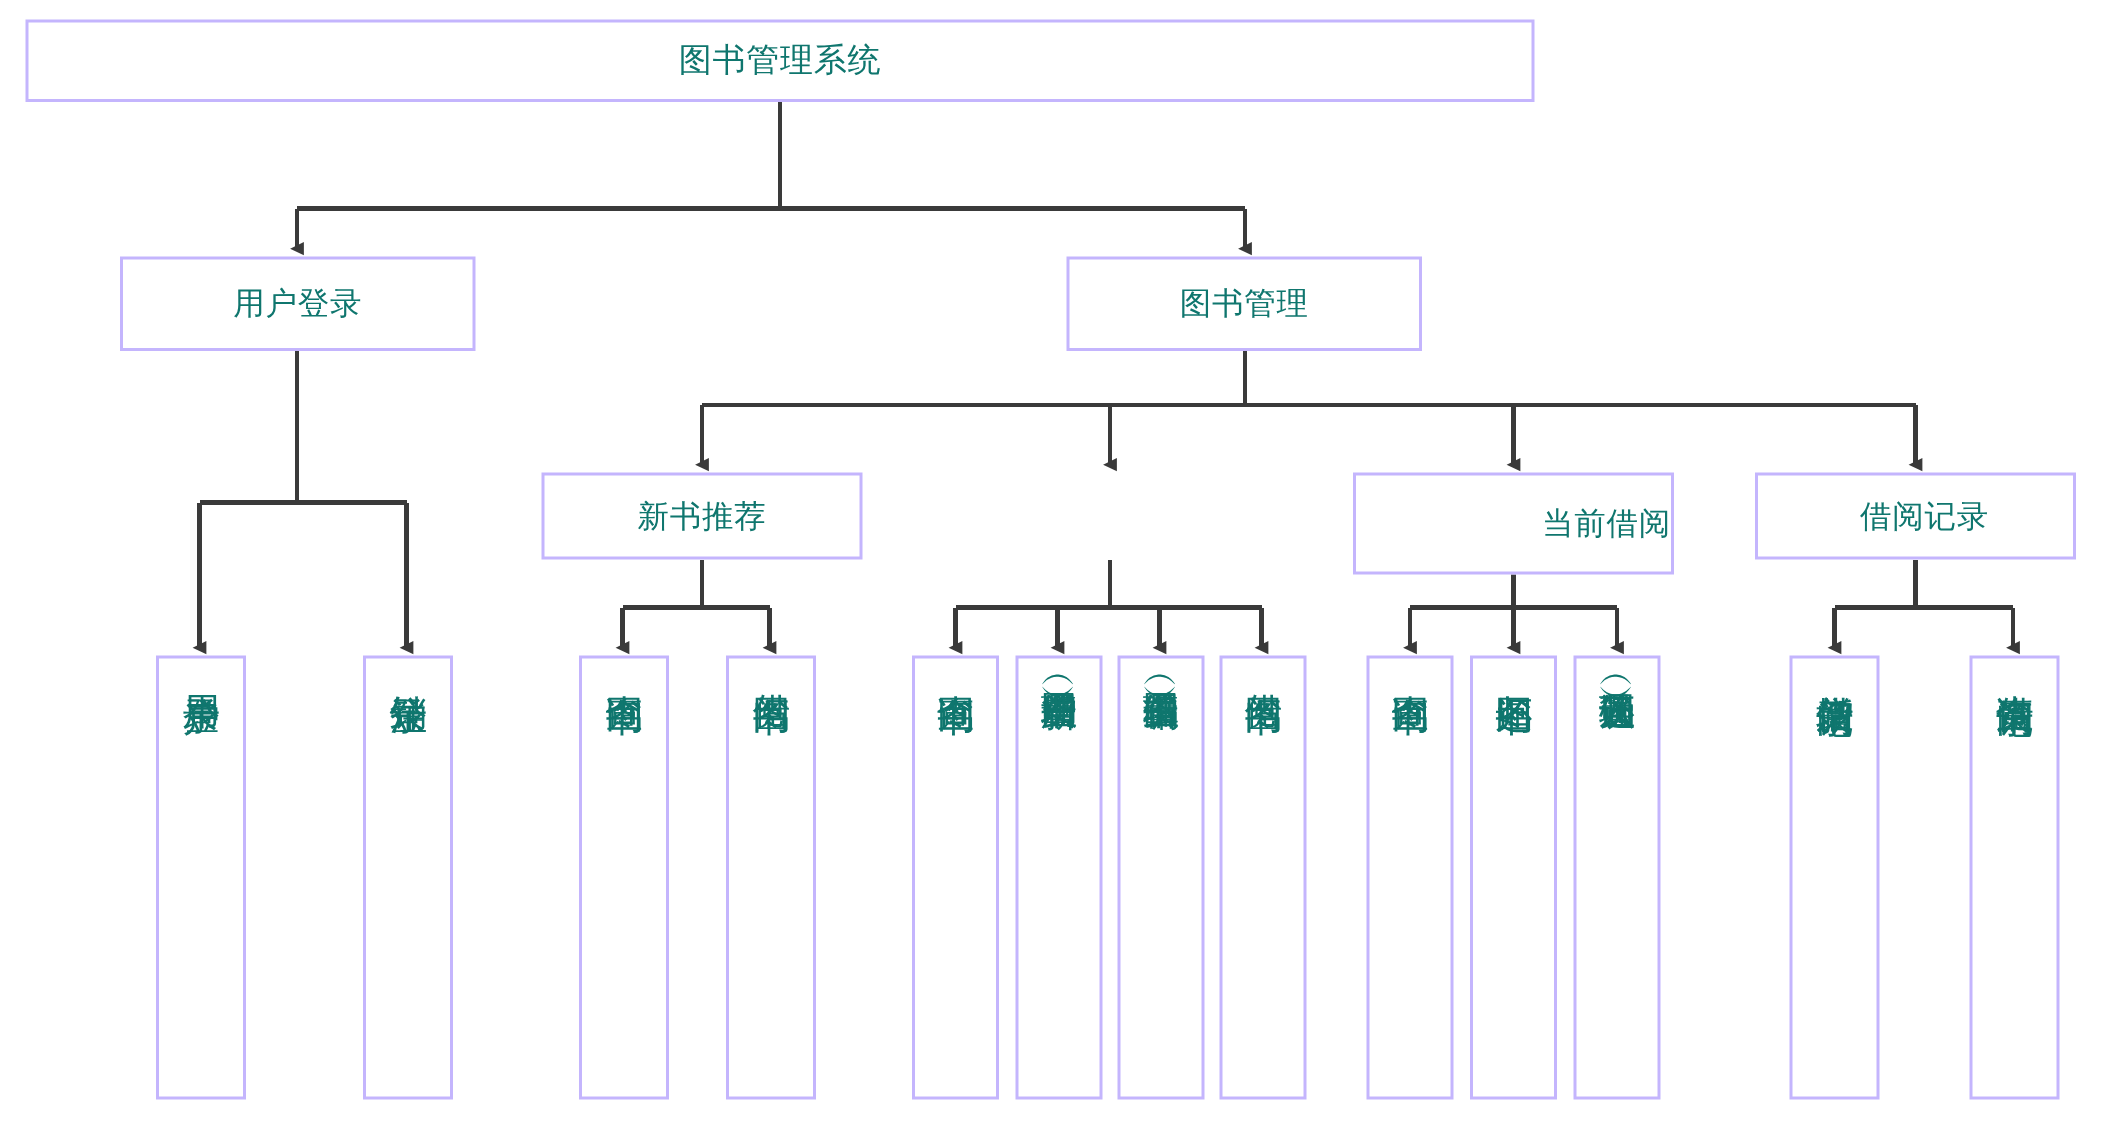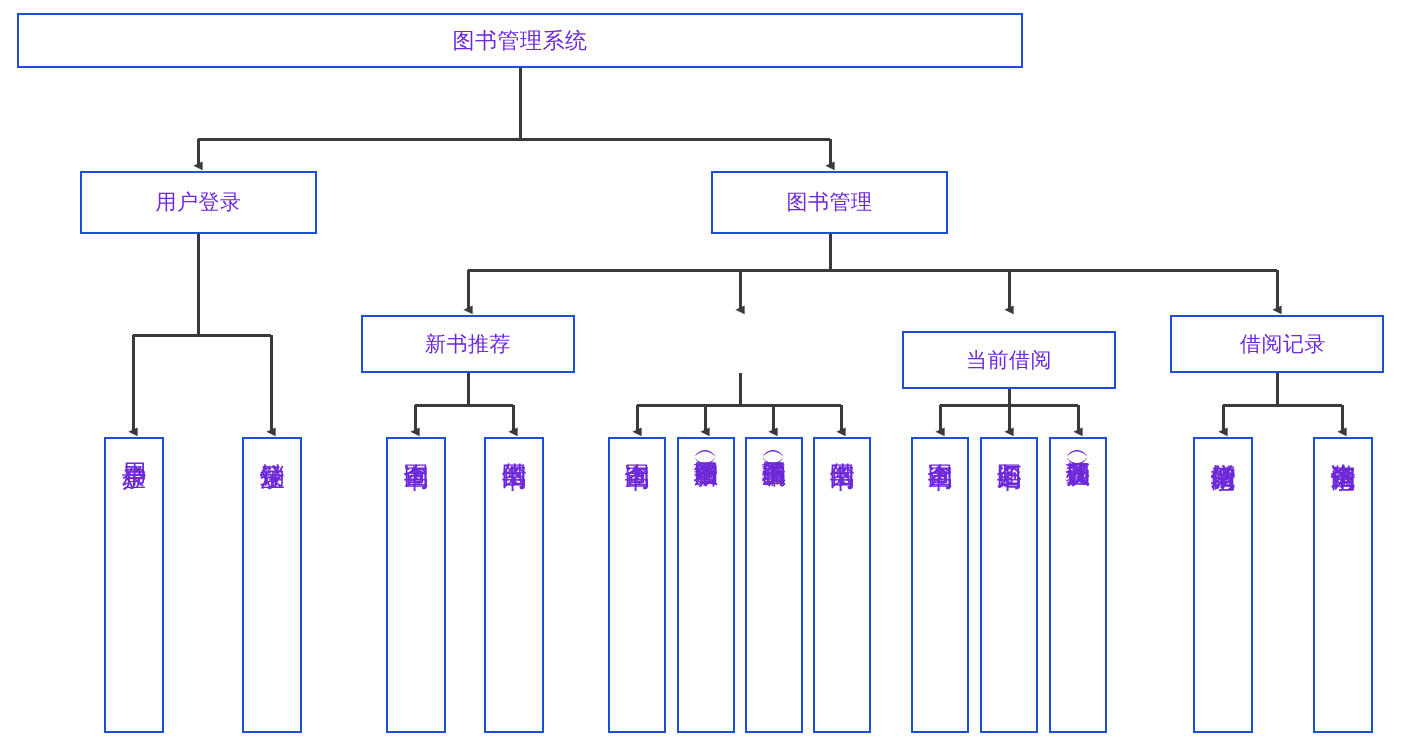--- a/index.html
+++ b/index.html
@@ -25,25 +25,25 @@
     left: 0;
     top: 0;
     width: 1405px;
     height: 747px;
     pointer-events: none;
   }
   .node {
     position: absolute;
     box-sizing: border-box;
     background: #ffffff;
-    border: 2px solid #1d4ed8;
+    border: 2px solid #c4b5fd;
     display: flex;
     align-items: center;
     justify-content: center;
-    color: #6d28d9;
+    color: #0f766e;
     z-index: 2;
   }
   .node-label {
     display: block;
     text-align: center;
     line-height: 1.18;
     letter-spacing: 0.5px;
   }
   
   .node.h .node-label {
@@ -145,21 +145,21 @@
   <div class="node h" style="left:80px; top:171px; width:237px; height:63px;">
     <span class="node-label">用户登录</span>
   </div>
   <div class="node h" style="left:361px; top:315px; width:214px; height:58px;">
     <span class="node-label">新书推荐</span>
   </div>
 
   <div class="node h" style="left:711px; top:171px; width:237px; height:63px;">
     <span class="node-label">图书管理</span>
   </div>
-  <div class="node h" style="left:902px; top:331px; width:214px; height:58px;">
+  <div class="node h" style="left:902px; top:315px; width:214px; height:68px;justify-content:flex-end;">
     <span class="node-label">当前借阅</span>
   </div>
   <div class="node h" style="left:1170px; top:315px; width:214px; height:58px;padding-left:12px;">
     <span class="node-label">借阅记录</span>
   </div>
 
   <div class="node v" style="left:104px; top:437px; width:60px; height:296px;">
     <span class="node-label">用户登录</span>
   </div>
   <div class="node v" style="left:242px; top:437px; width:60px; height:296px;">

